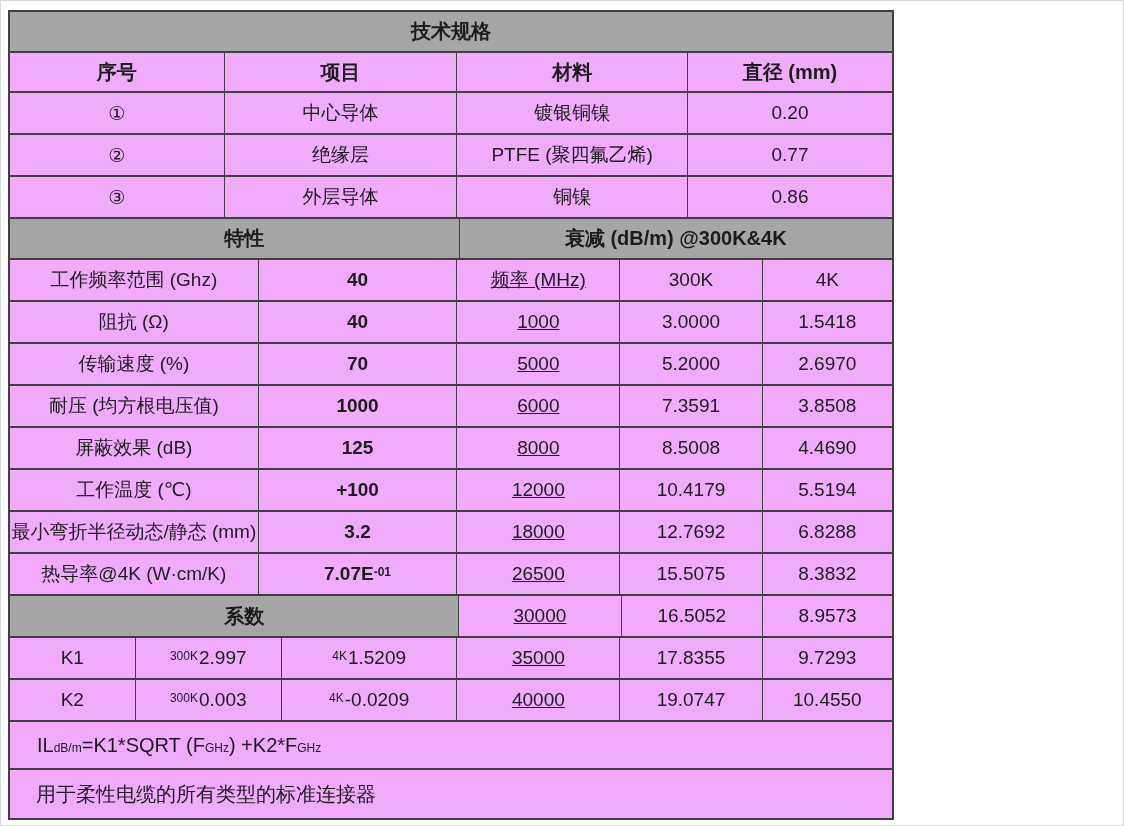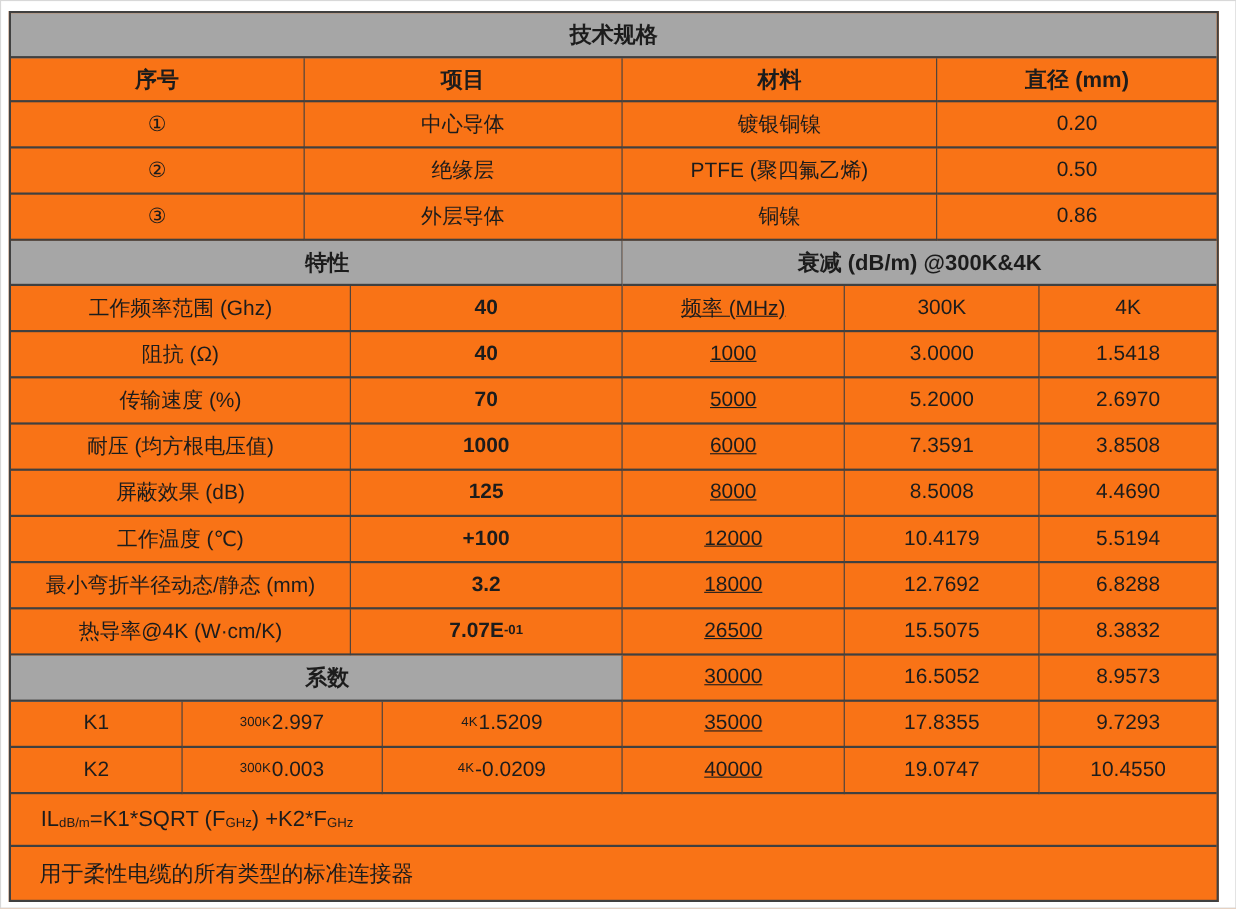--- a/index.html
+++ b/index.html
@@ -11,23 +11,23 @@
   html, body { margin: 0; padding: 0; }
   body {
     width: 1124px; height: 826px;
     background: #ffffff;
     font-family: "Liberation Sans", "DejaVu Sans", sans-serif;
     color: var(--text);
   }
   .page { position: relative; width: 1124px; height: 826px; border: 1px solid #d8d8d8; }
   .tbl {
     position: absolute; left: 7px; top: 9px;
-    width: 1100px;
+    width: 886px;
     border: 2px solid var(--border);
-    background: #f97316;
+    background: #f0abfc;
   }
   .row { display: flex; width: 100%; }
   .c {
     display: flex; align-items: center; justify-content: center;
     border-right: 1.5px solid var(--border);
     border-bottom: 2px solid var(--border);
     font-size: 19px;
     white-space: nowrap;
     overflow: hidden;
   }
@@ -75,21 +75,21 @@
     <div class="row">
       <div class="c h-d w-t1">①</div>
       <div class="c h-d w-t2">中心导体</div>
       <div class="c h-d w-t3">镀银铜镍</div>
       <div class="c h-d w-t4">0.20</div>
     </div>
     <div class="row">
       <div class="c h-d w-t1">②</div>
       <div class="c h-d w-t2">绝缘层</div>
       <div class="c h-d w-t3">PTFE (聚四氟乙烯)</div>
-      <div class="c h-d w-t4">0.50</div>
+      <div class="c h-d w-t4">0.77</div>
     </div>
     <div class="row">
       <div class="c h-d w-t1">③</div>
       <div class="c h-d w-t2">外层导体</div>
       <div class="c h-d w-t3">铜镍</div>
       <div class="c h-d w-t4">0.86</div>
     </div>
 
     <div class="row">
       <div class="c h-sec w-half hdr gray">特性</div>

